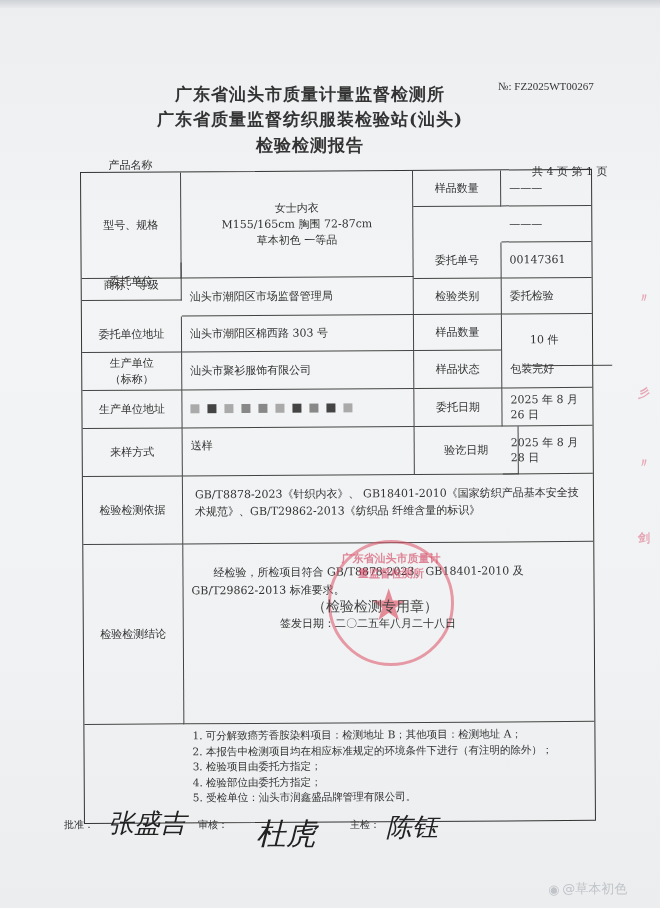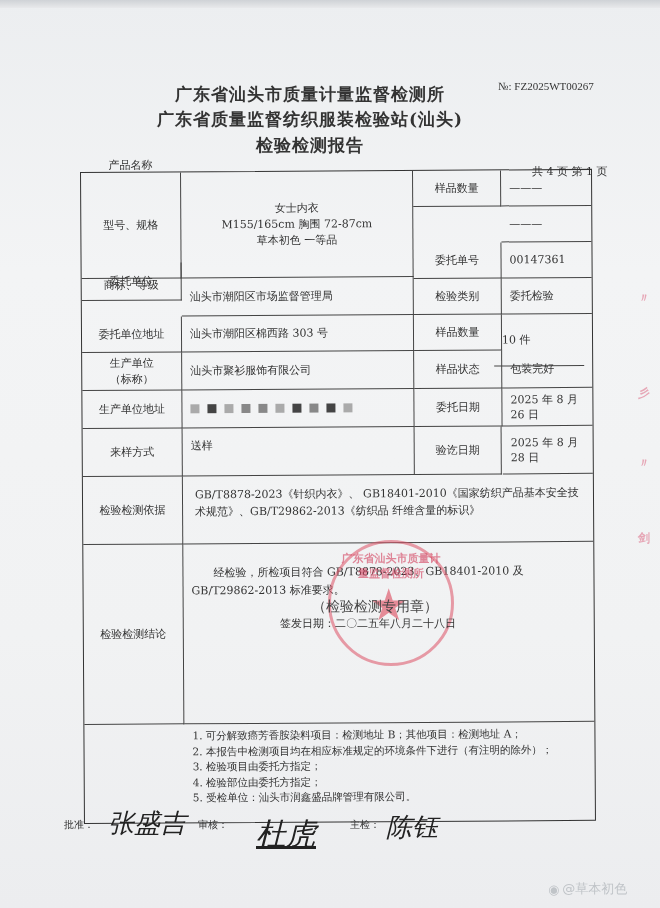--- a/index.html
+++ b/index.html
@@ -105,21 +105,21 @@
     <div class="cell l nr" style="left:420px;top:72px;width:90px;height:36px;">00147361</div>
 
     <div class="cell c" style="left:0;top:90px;width:100px;height:38px;">委托单位</div>
     <div class="cell l" style="left:100px;top:106px;width:232px;height:38px;">汕头市潮阳区市场监督管理局</div>
     <div class="cell c" style="left:332px;top:108px;width:88px;height:36px;">检验类别</div>
     <div class="cell l nr" style="left:420px;top:108px;width:90px;height:36px;">委托检验</div>
 
     <div class="cell c" style="left:0;top:144px;width:100px;height:36px;">委托单位地址</div>
     <div class="cell l" style="left:100px;top:144px;width:232px;height:36px;">汕头市潮阳区棉西路 303 号</div>
     <div class="cell c" style="left:332px;top:144px;width:88px;height:36px;">样品数量</div>
-    <div class="cell l nr" style="left:412px;top:144px;width:90px;height:52px;">10 件</div>
+    <div class="cell l nr" style="left:440px;top:144px;width:90px;height:52px;">10 件</div>
 
     <div class="cell c multi" style="left:0;top:180px;width:100px;height:38px;flex-direction:column;justify-content:center;">
       <div>生产单位</div>
       <div>（标称）</div>
     </div>
     <div class="cell l" style="left:100px;top:180px;width:232px;height:38px;">汕头市聚衫服饰有限公司</div>
     <div class="cell c" style="left:332px;top:180px;width:88px;height:38px;">样品状态</div>
     <div class="cell l nr" style="left:420px;top:180px;width:90px;height:38px;">包装完好</div>
 
     <div class="cell c" style="left:0;top:218px;width:100px;height:38px;">生产单位地址</div>
@@ -135,21 +135,21 @@
           <span class="m"></span>
           <span class="d"></span>
           <span></span>
       </div>
     </div>
     <div class="cell c" style="left:332px;top:218px;width:88px;height:38px;">委托日期</div>
     <div class="cell l nr" style="left:420px;top:218px;width:90px;height:38px;">2025 年 8 月 26 日</div>
 
     <div class="cell c" style="left:0;top:256px;width:100px;height:48px;">来样方式</div>
     <div class="cell l" style="left:100px;top:256px;width:232px;height:48px;align-items:flex-start;padding-top:10px;">送样</div>
-    <div class="cell c" style="left:332px;top:256px;width:87px;height:48px;">验讫日期</div>
+    <div class="cell c" style="left:332px;top:256px;width:104px;height:48px;">验讫日期</div>
     <div class="cell l nr" style="left:420px;top:256px;width:90px;height:48px;">2025 年 8 月 28 日</div>
 
     <div class="cell c" style="left:0;top:304px;width:100px;height:68px;">检验检测依据</div>
     <div class="cell basis nr" style="left:100px;top:304px;width:410px;height:68px;">GB/T8878-2023《针织内衣》、 GB18401-2010《国家纺织产品基本安全技术规范》、GB/T29862-2013《纺织品 纤维含量的标识》</div>
 
     <div class="cell c" style="left:0;top:372px;width:100px;height:180px;">检验检测结论</div>
     <div class="cell concl nr" style="left:100px;top:372px;width:410px;height:180px;">
       <div style="text-indent:2em;">经检验，所检项目符合 GB/T8878-2023、GB18401-2010 及 GB/T29862-2013 标准要求。</div>
     </div>
 
@@ -166,21 +166,21 @@
     <div class="arc">广东省汕头市质量计量监督检测所</div>
     <div class="star">★</div>
   </div>
   <div class="stamp-label">（检验检测专用章）</div>
   <div class="issue-date">签发日期：二〇二五年八月二十八日</div>
 
   <div class="signatures">
     <span class="sig-lbl" style="left:4px;">批准：</span>
     <span class="sig" style="left:48px;top:-4px;">张盛吉</span>
     <span class="sig-lbl" style="left:138px;">审核：</span>
-    <span class="sig" style="left:196px;top:4px;font-size:30px;text-decoration:underline;">杜虎</span>
+    <span class="sig" style="left:196px;top:4px;font-size:30px;">杜虎</span>
     <span class="sig-lbl" style="left:290px;">主检：</span>
     <span class="sig" style="left:326px;top:0px;">陈钰</span>
   </div>
 
   <div class="edge-stamp" style="top:290px;">〃</div>
   <div class="edge-stamp" style="top:385px;">彡</div>
   <div class="edge-stamp" style="top:455px;">〃</div>
   <div class="edge-stamp" style="top:530px;">剑</div>
 
   <div class="watermark">

